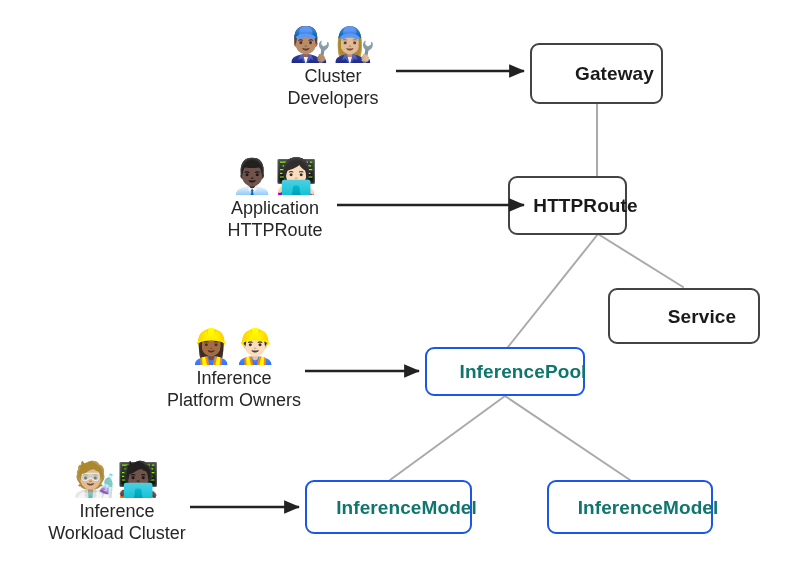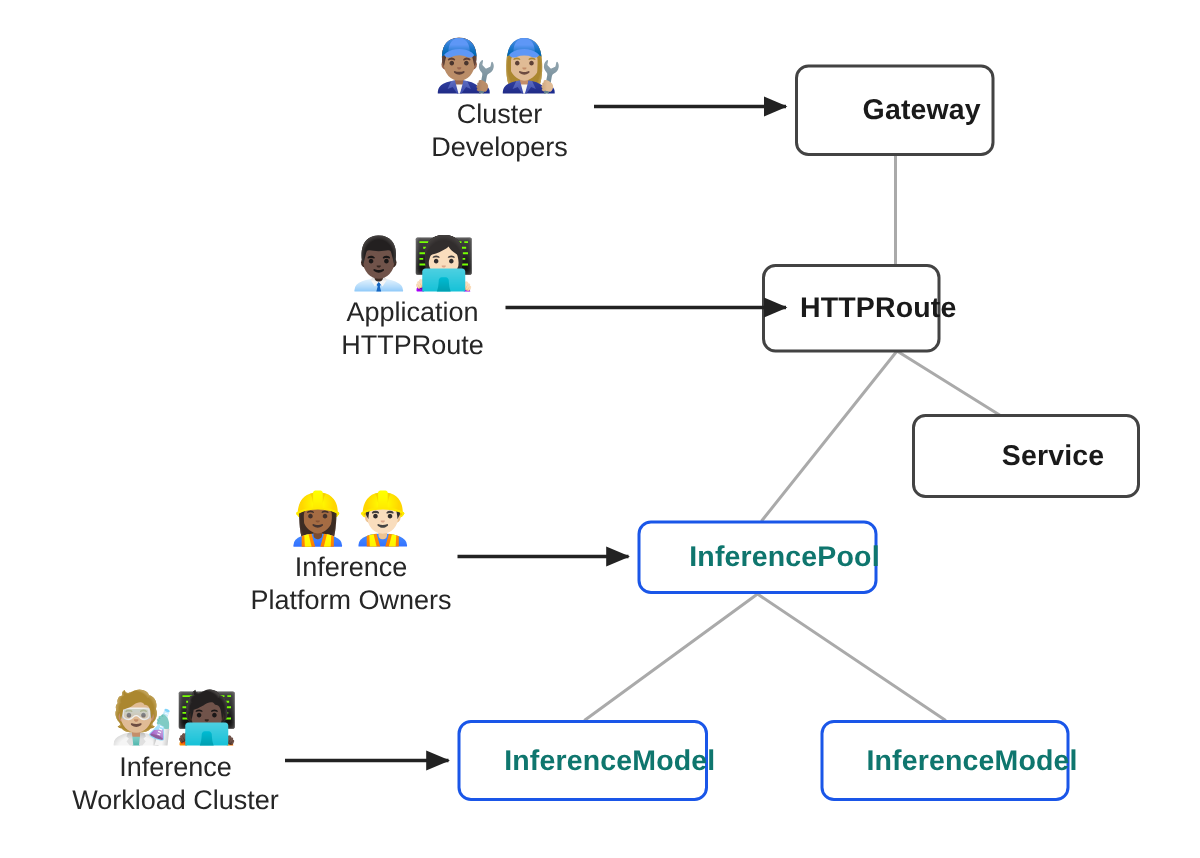--- a/index.html
+++ b/index.html
@@ -120,21 +120,21 @@
   </svg>
 
   <div class="node kind-core" style="left:530px; top:43px; width:133px; height:61px;">
     <span class="node-label">Gateway</span>
   </div>
 
   <div class="node kind-core" style="left:508px; top:176px; width:119px; height:59px;">
     <span class="node-label">HTTPRoute</span>
   </div>
 
-  <div class="node kind-core" style="left:608px; top:276px; width:152px; height:56px;">
+  <div class="node kind-core" style="left:608px; top:288px; width:152px; height:56px;">
     <span class="node-label">Service</span>
   </div>
 
   <div class="node kind-inference" style="left:425px; top:347px; width:160px; height:49px;">
     <span class="node-label">InferencePool</span>
   </div>
 
   <div class="node kind-inference" style="left:305px; top:480px; width:167px; height:54px;">
     <span class="node-label">InferenceModel</span>
   </div>

